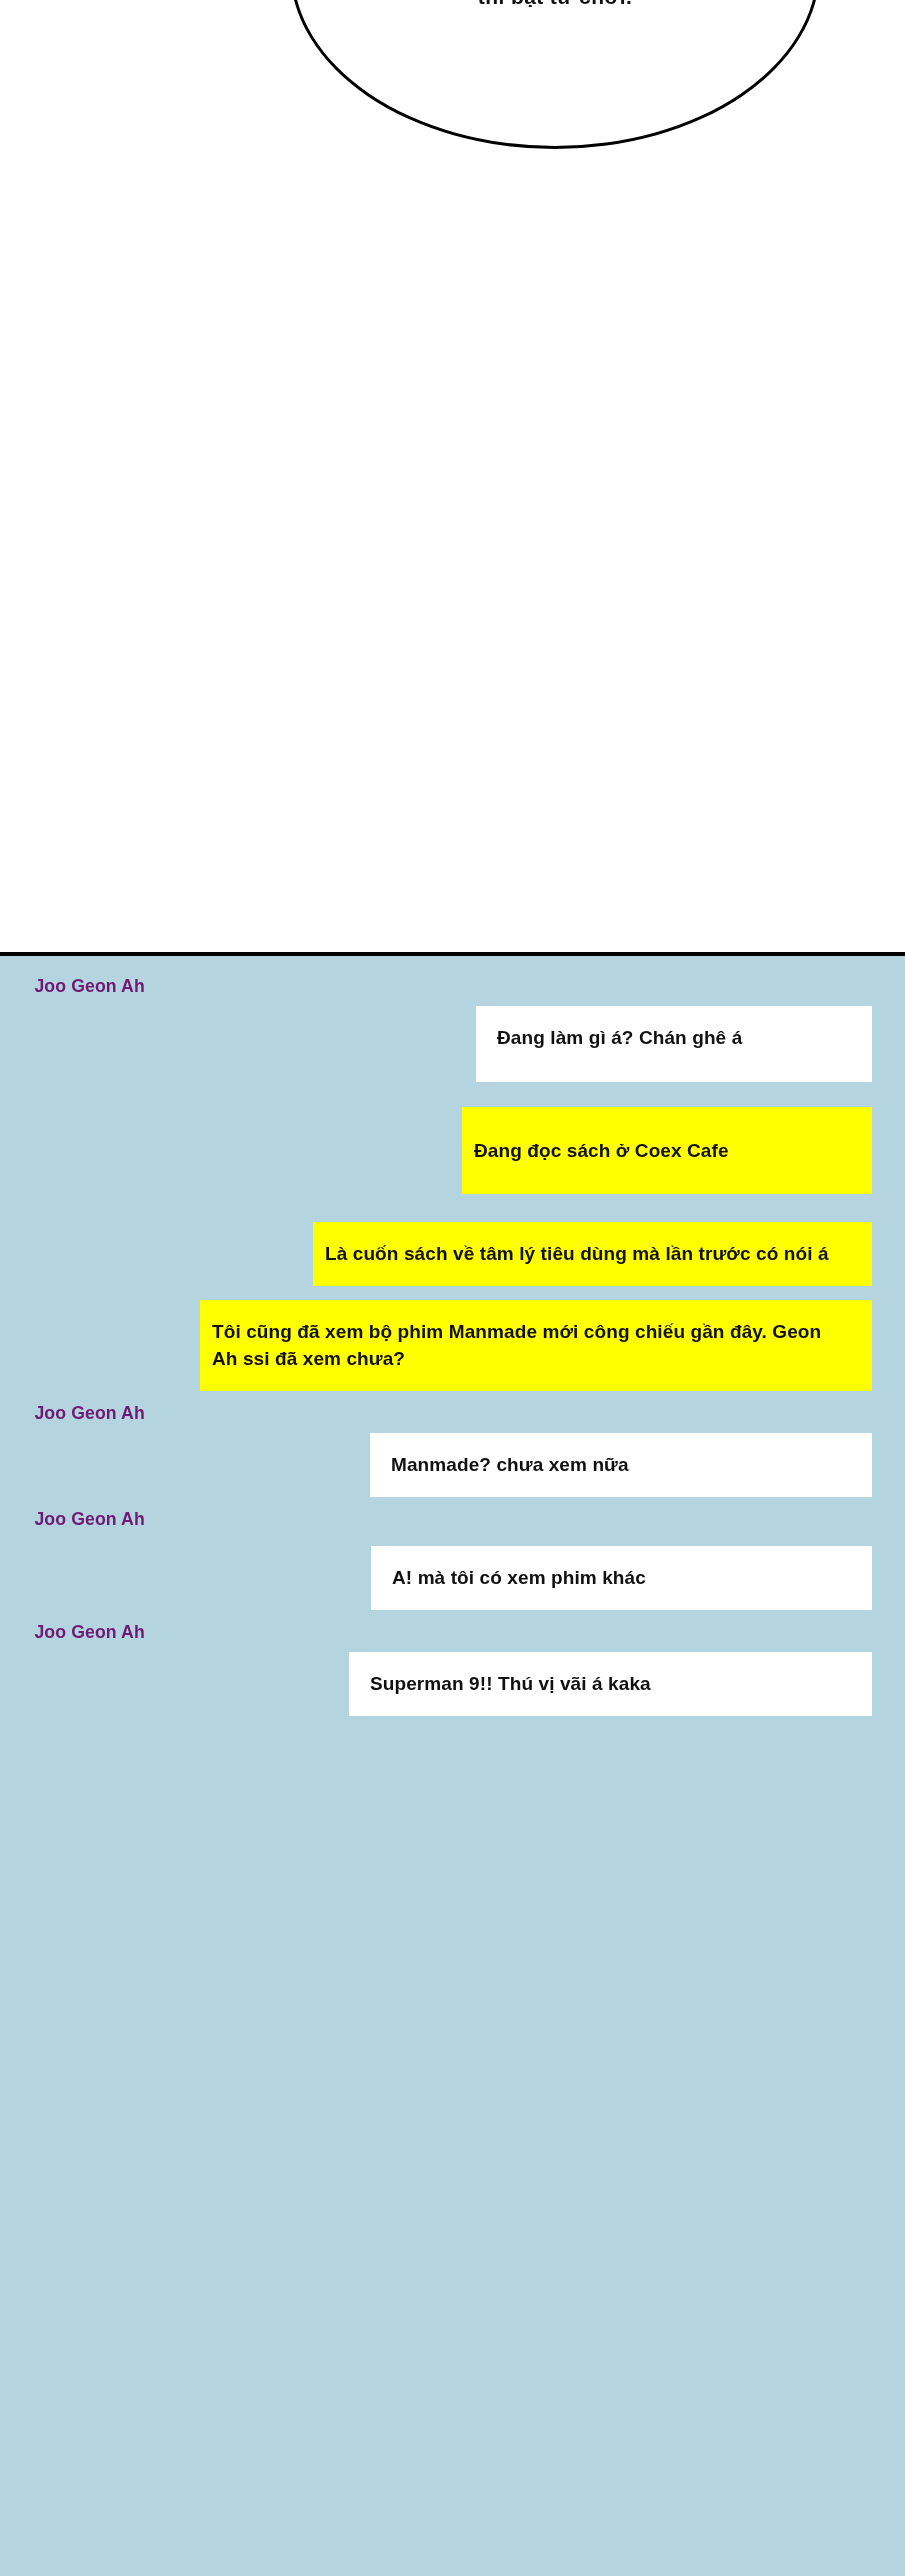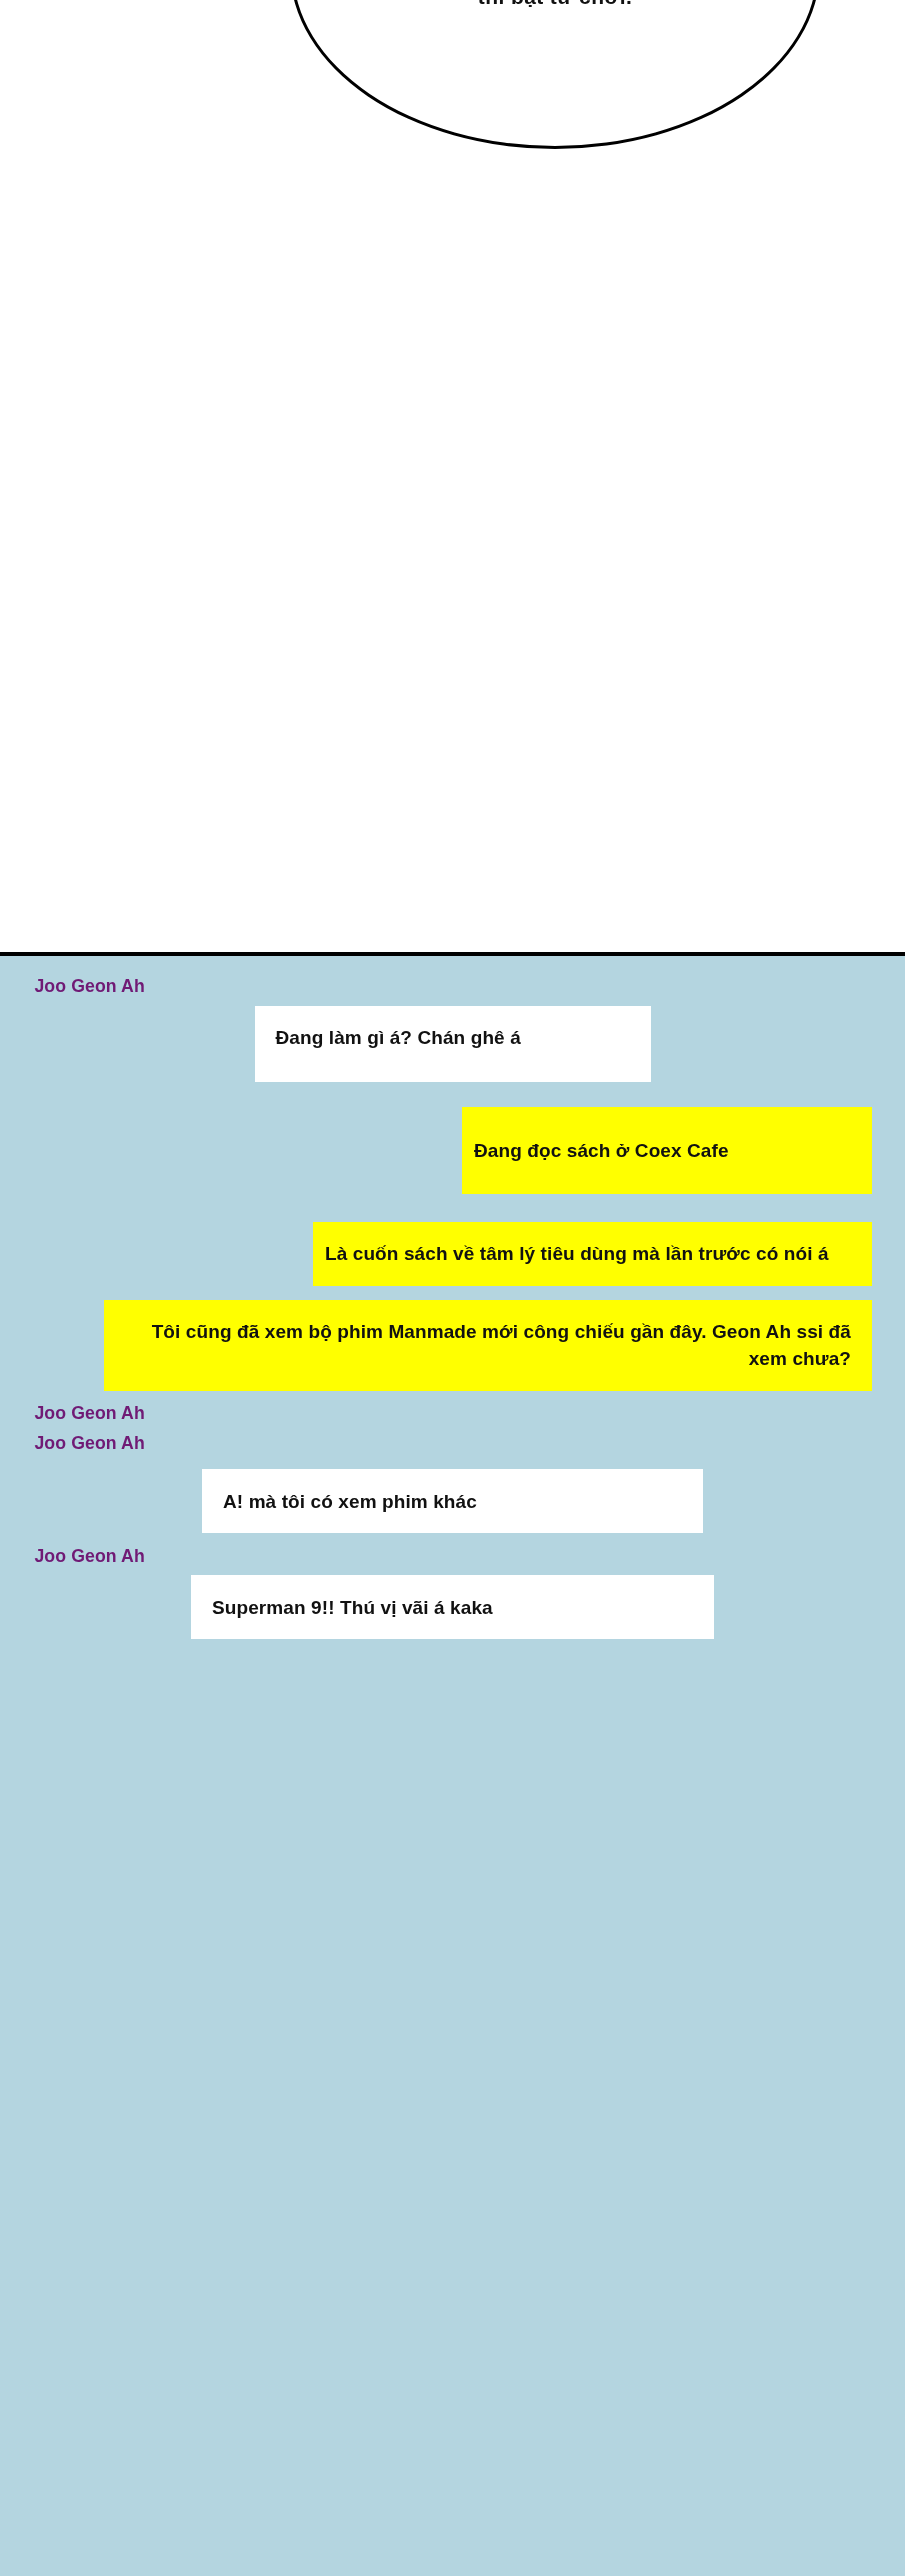--- a/index.html
+++ b/index.html
@@ -75,21 +75,21 @@
     font-weight: 700;
     color: #701a75;
     margin: 0 0 8.5px 1.4px;
     letter-spacing: 0.1px;
   }
   .row {
     display: flex;
     width: 100%;
     margin-bottom: 28px;
   }
-  .row.left { justify-content: center; }
+  .row.left { justify-content: flex-end; }
   .row.right { justify-content: flex-end; }
 
   .bubble-msg {
     font-size: 19px;
     font-weight: 700;
     color: #111111;
     line-height: 27px;
     letter-spacing: 0.1px;
     padding: 18.4px 21px;
     box-sizing: border-box;
@@ -100,21 +100,21 @@
   }
   .bubble-msg.outgoing {
     background: #ffff00;
     padding-left: 12px;
   }
 
   
   .w-m1 { width: 396px; min-height: 76px; }
   .w-m2 { width: 410px; min-height: 78px; padding-top: 30px; padding-bottom: 30px; }
   .w-m3 { width: 559px; }
-  .w-m4 { width: 768px; text-align: right; }
+  .w-m4 { width: 672px; }
   .w-m5 { width: 502px; }
   .w-m6 { width: 501px; margin-top: 7px; }
   .w-m7 { width: 523px; }
 
   .tight { margin-bottom: 12.7px; }
   .name-tight { margin-top: -4.2px; }
 </style>
 </head>
 <body>
 
@@ -139,20 +139,23 @@
 
       <div class="row right" style="margin-bottom:14px;">
         <div class="bubble-msg outgoing w-m3">Là cuốn sách về tâm lý tiêu dùng mà lần trước có nói á</div>
       </div>
 
       <div class="row right" style="margin-bottom:17px;">
         <div class="bubble-msg outgoing w-m4">Tôi cũng đã xem bộ phim Manmade mới công chiếu gần đây. Geon Ah ssi đã xem chưa?</div>
       </div>
 
       <div class="sender-name name-tight">Joo Geon Ah</div>
+      <div class="row left tight">
+        <div class="bubble-msg incoming w-m5">Manmade? chưa xem nữa</div>
+      </div>
 
       <div class="sender-name">Joo Geon Ah</div>
       <div class="row left tight">
         <div class="bubble-msg incoming w-m6">A! mà tôi có xem phim khác</div>
       </div>
 
       <div class="sender-name">Joo Geon Ah</div>
       <div class="row left">
         <div class="bubble-msg incoming w-m7">Superman 9!! Thú vị vãi á kaka</div>
       </div>

